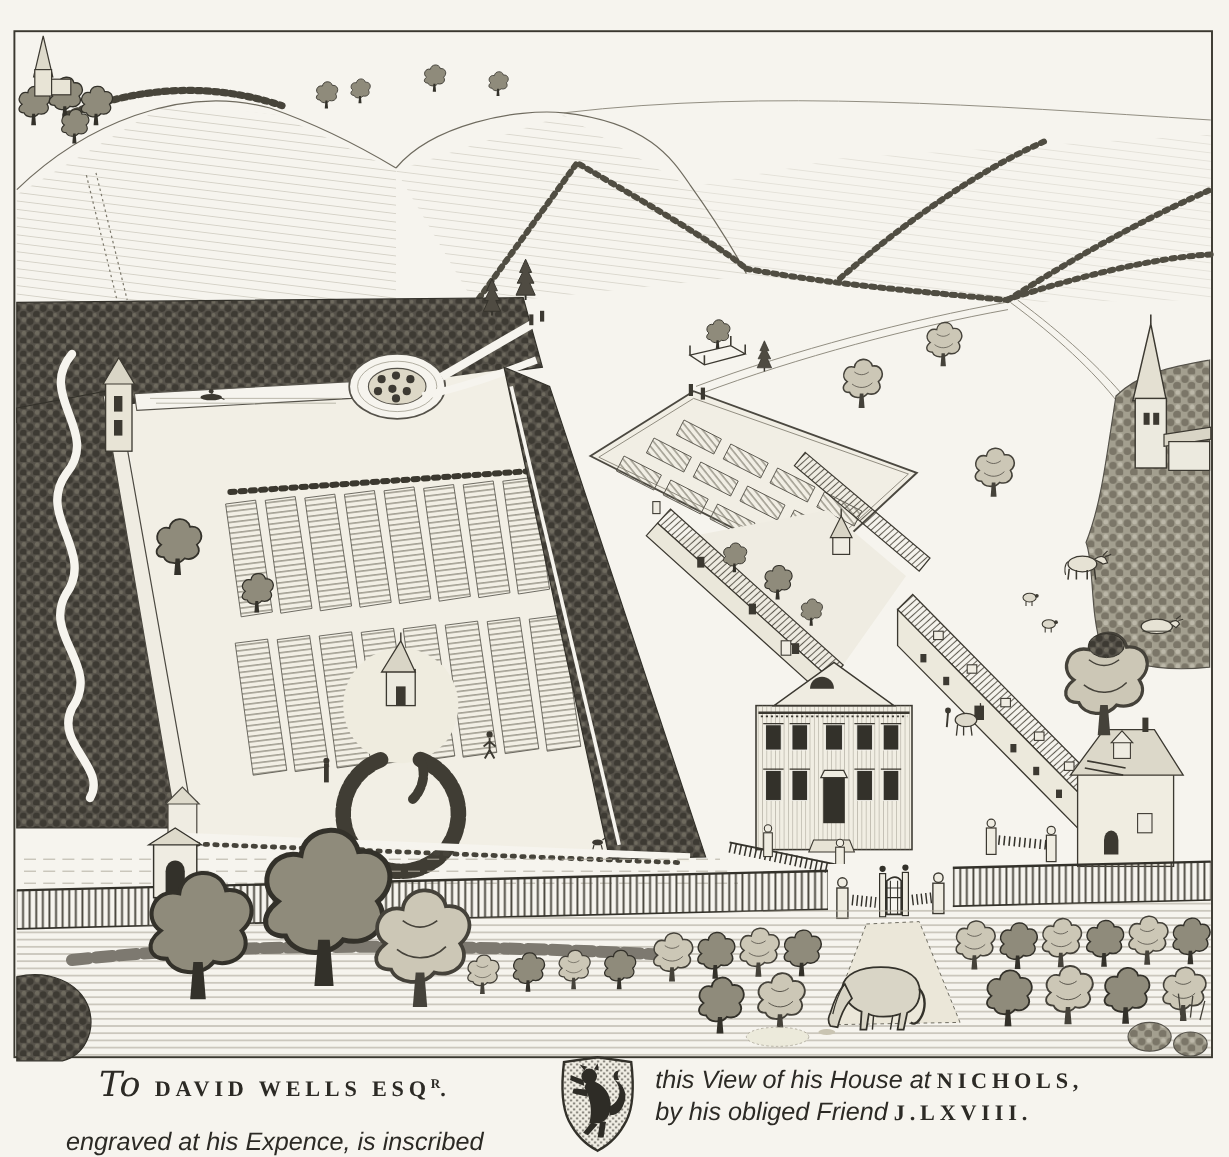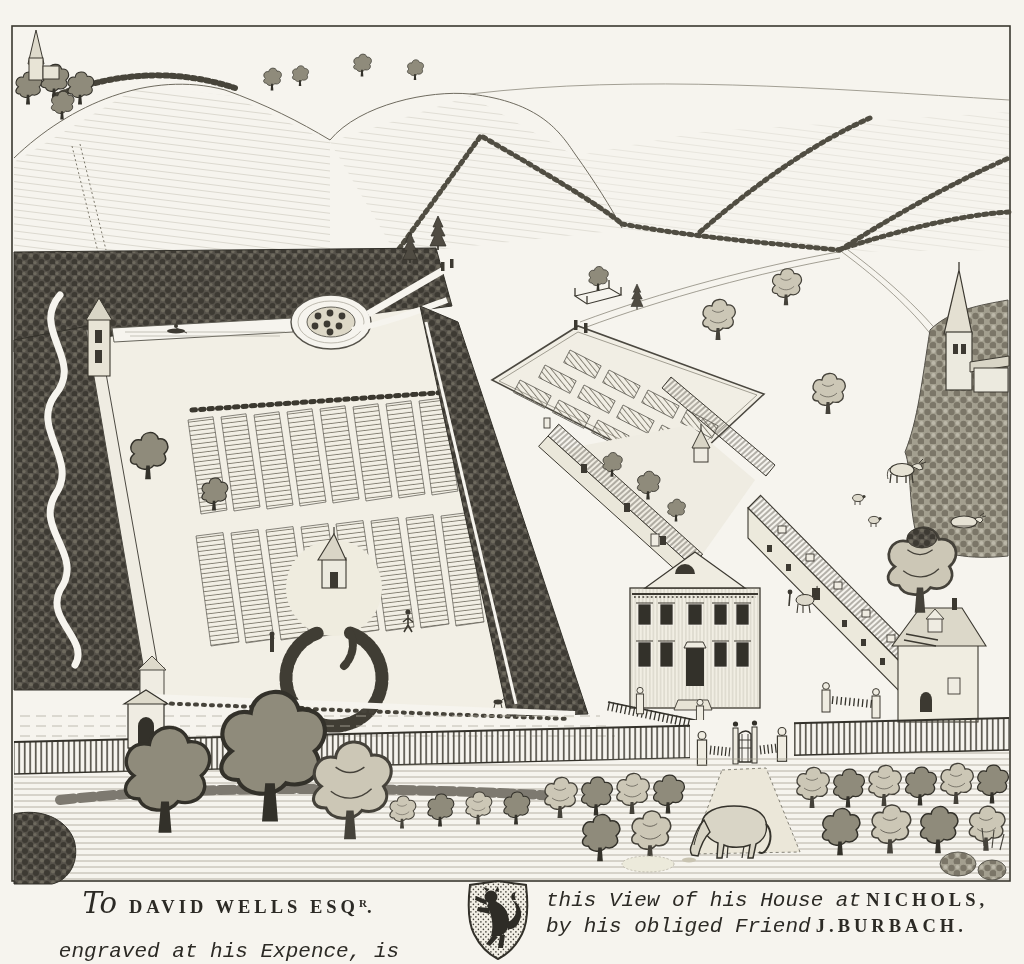--- a/index.html
+++ b/index.html
@@ -5,21 +5,21 @@
   html,body{margin:0;padding:0;background:#f6f4ee;}
   .plate{position:relative;width:1024px;height:964px;background:#f6f4ee;overflow:hidden;
          font-family:"DejaVu Serif",serif;color:#2c2a25;}
   .plate-label{position:absolute;top:5px;right:18px;font-style:italic;font-size:14.5px;
          letter-spacing:.6px;}
   .artwork{position:absolute;left:0;top:0;}
   .caption{position:absolute;left:0;top:882px;width:1024px;height:82px;display:flex;
          justify-content:flex-end;align-items:flex-start;gap:12px;}
   .cap-left{width:442px;text-align:center;padding-top:4px;}
   .cap-right{width:478px;text-align:left;padding-top:6px;}
-  .script{font-family:Liberation Mono, monospace;font-style:italic;font-size:21px;line-height:1.25;}
+  .script{font-family:Liberation Sans, sans-serif;font-style:italic;font-size:21px;line-height:1.25;}
   .caps{font-family:"Liberation Serif",serif;font-weight:bold;font-size:18.5px;letter-spacing:4px;}
   .swash{font-family:"DejaVu Serif",serif;font-style:italic;font-size:29px;margin-right:12px;}
   .cap-line2{margin-top:19px;}
   sup.sr{font-size:11px;font-weight:bold;font-family:"Liberation Serif",serif;}
   .shield-wrap{margin-top:-4px;}
 </style>
 </head>
 <body>
 
 <div class="plate">
@@ -540,18 +540,18 @@
       </g>
     </svg>
   </div>
   <div class="cap-right">
     <div>
       <span class="script">this View of his House at</span>
       <span class="caps">NICHOLS,</span>
     </div>
     <div>
       <span class="script">by his obliged Friend</span>
-      <span class="caps">J.BURBACH.</span>
+      <span class="caps">J.LXVIII.</span>
     </div>
   </div>
 </div>
 
 </div>
 
 </body></html>

